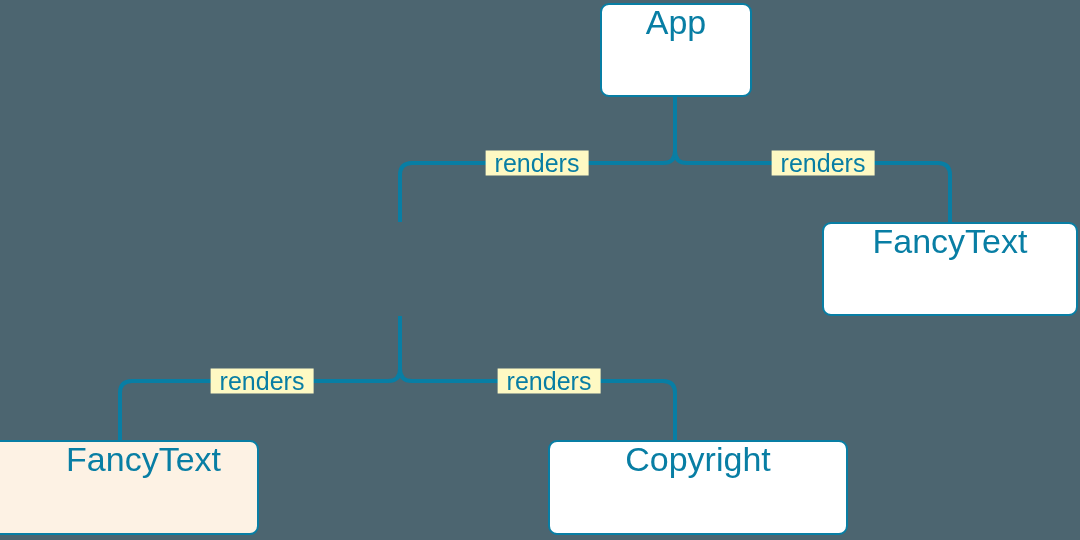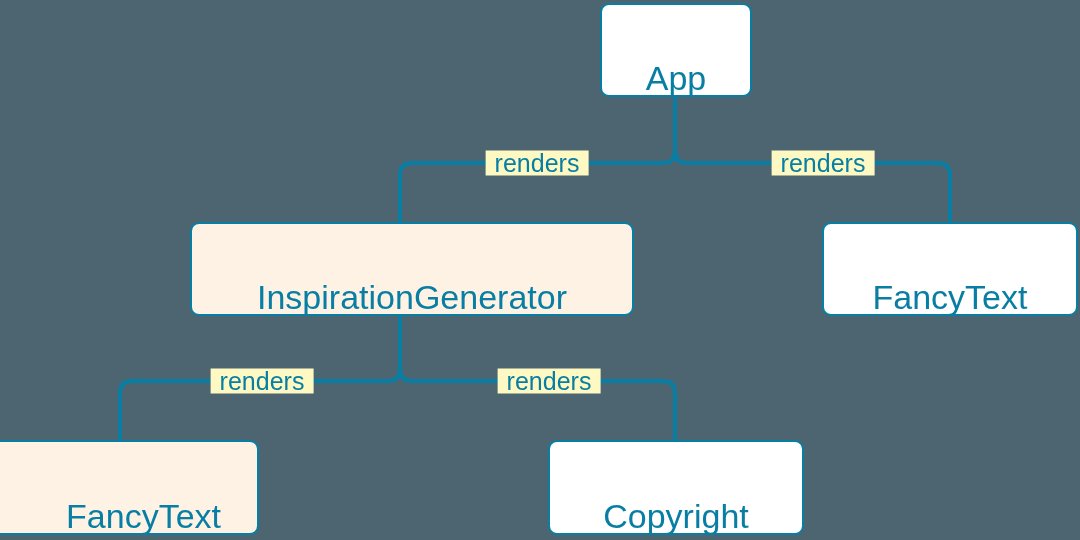--- a/index.html
+++ b/index.html
@@ -24,39 +24,39 @@
     top: 0;
     width: 1080px;
     height: 540px;
   }
   .node {
     position: absolute;
     box-sizing: border-box;
     border: 2px solid #087EA4;
     border-radius: 9px;
     display: flex;
-    align-items: flex-end;
+    align-items: flex-start;
     justify-content: center;
     color: #087EA4;
     line-height: 1;
     white-space: nowrap;
   }
   .node-label {
     color: #087EA4;
   }
   .fill-white { background: #FFFFFF; }
   .fill-cream { background: #FDF2E4; }
 
   
   #node-app        { left: 600px; top: 3px;   width: 152px; height: 94px;  font-size: 34px; }
   #node-inspgen    { left: 190px; top: 222px; width: 444px; height: 94px;  font-size: 34px; }
   #node-fancy-right{ left: 822px; top: 222px; width: 256px; height: 94px;  font-size: 34px; }
   #node-fancy-left { left: -28px; top: 440px; width: 287px; height: 95px;  font-size: 34px;
                      justify-content: flex-end; padding-right: 36px; }
-  #node-copyright  { left: 548px; top: 440px; width: 256px; height: 95px;  font-size: 34px; }
+  #node-copyright  { left: 548px; top: 440px; width: 300px; height: 95px;  font-size: 34px; }
 
   .edge-label {
     position: absolute;
     color: #087EA4;
     font-size: 25px;
     line-height: 1;
     transform: translate(-50%, -50%);
     white-space: nowrap;
     background: #fef9c3;
     padding: 0 9px;
@@ -85,23 +85,20 @@
       <path d="M 400 369 Q 400 381 388 381 L 132 381 Q 120 381 120 393 L 120 440"></path>
 
       <path d="M 400 369 Q 400 381 412 381 L 663 381 Q 675 381 675 393 L 675 440"></path>
     </g>
   </svg>
 
   <div class="node fill-white" id="node-app">
     <span class="node-label">App</span>
   </div>
 
-  <div class="node fill-cream" id="node-inspgen">
-    <span class="node-label">InspirationGenerator</span>
-  </div>
 
   <div class="node fill-white" id="node-fancy-right">
     <span class="node-label">FancyText</span>
   </div>
 
   <div class="node fill-cream" id="node-fancy-left">
     <span class="node-label">FancyText</span>
   </div>
 
   <div class="node fill-white" id="node-copyright">

